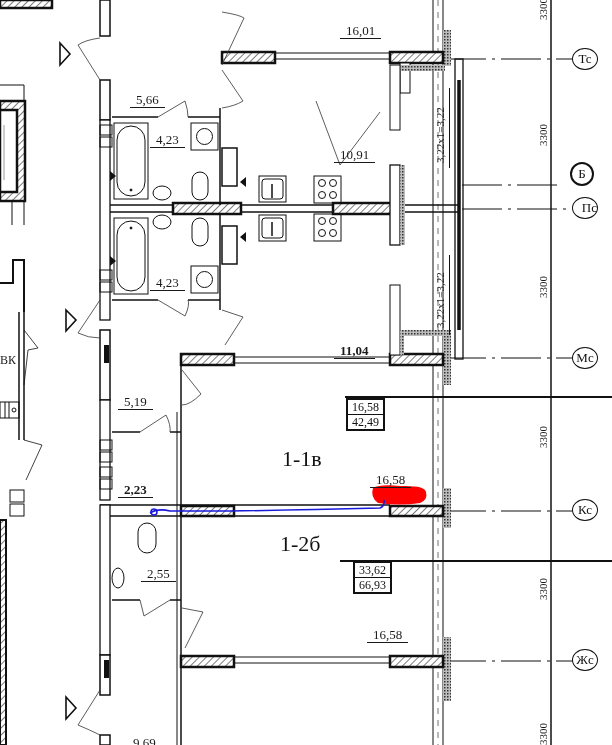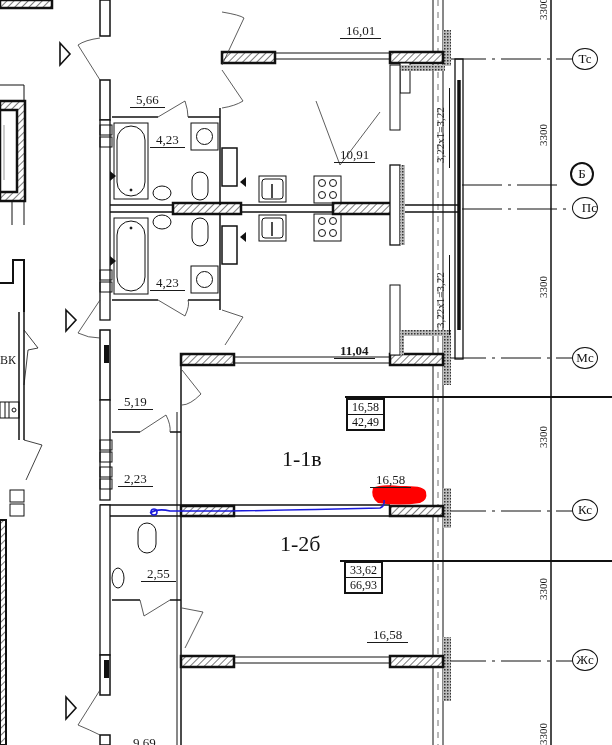--- a/index.html
+++ b/index.html
@@ -242,38 +242,38 @@
   </g>
 </svg>
 
 <div class="lbl area" style="left:340px;top:24px;">16,01</div>
 <div class="lbl area" style="left:130px;top:93px;">5,66</div>
 <div class="lbl area" style="left:150px;top:133px;">4,23</div>
 <div class="lbl area" style="left:334px;top:148px;">10,91</div>
 <div class="lbl area" style="left:150px;top:276px;">4,23</div>
 <div class="lbl area" style="left:334px;top:344px;font-weight:bold;">11,04</div>
 <div class="lbl area" style="left:118px;top:395px;">5,19</div>
-<div class="lbl area" style="left:118px;top:472px;">2,23</div>
+<div class="lbl area" style="left:118px;top:483px;font-weight:bold;">2,23</div>
 <div class="lbl area" style="left:370px;top:473px;">16,58</div>
 <div class="lbl area" style="left:141px;top:567px;">2,55</div>
 <div class="lbl area" style="left:367px;top:628px;">16,58</div>
 <div class="lbl" style="left:133px;top:736px;">9,69</div>
 
 <div class="vlbl" style="left:435px;top:163px;">3,22x1=3,22</div>
 <div class="vlbl" style="left:435px;top:328px;">3,22x1=3,22</div>
 <div style="position:absolute;left:449px;top:88px;width:1px;height:80px;background:#111;"></div>
 <div style="position:absolute;left:449px;top:255px;width:1px;height:80px;background:#111;"></div>
 
 <div class="apt-name" style="left:282px;top:400px;margin-top:46px;">1-1в</div>
 <div class="apt-box" style="left:346px;top:398px;">
   <div>16,58</div>
   <div>42,49</div>
 </div>
 <div class="apt-name" style="left:280px;top:531px;">1-2б</div>
-<div class="apt-box" style="left:344px;top:561px;">
+<div class="apt-box" style="left:353px;top:561px;">
   <div>33,62</div>
   <div>66,93</div>
 </div>
 
 <div class="vlbl" style="left:538px;top:20px;">3300</div>
 <div class="vlbl" style="left:538px;top:146px;">3300</div>
 <div class="vlbl" style="left:538px;top:298px;">3300</div>
 <div class="vlbl" style="left:538px;top:448px;">3300</div>
 <div class="vlbl" style="left:538px;top:600px;">3300</div>
 <div class="vlbl" style="left:538px;top:745px;">3300</div>

